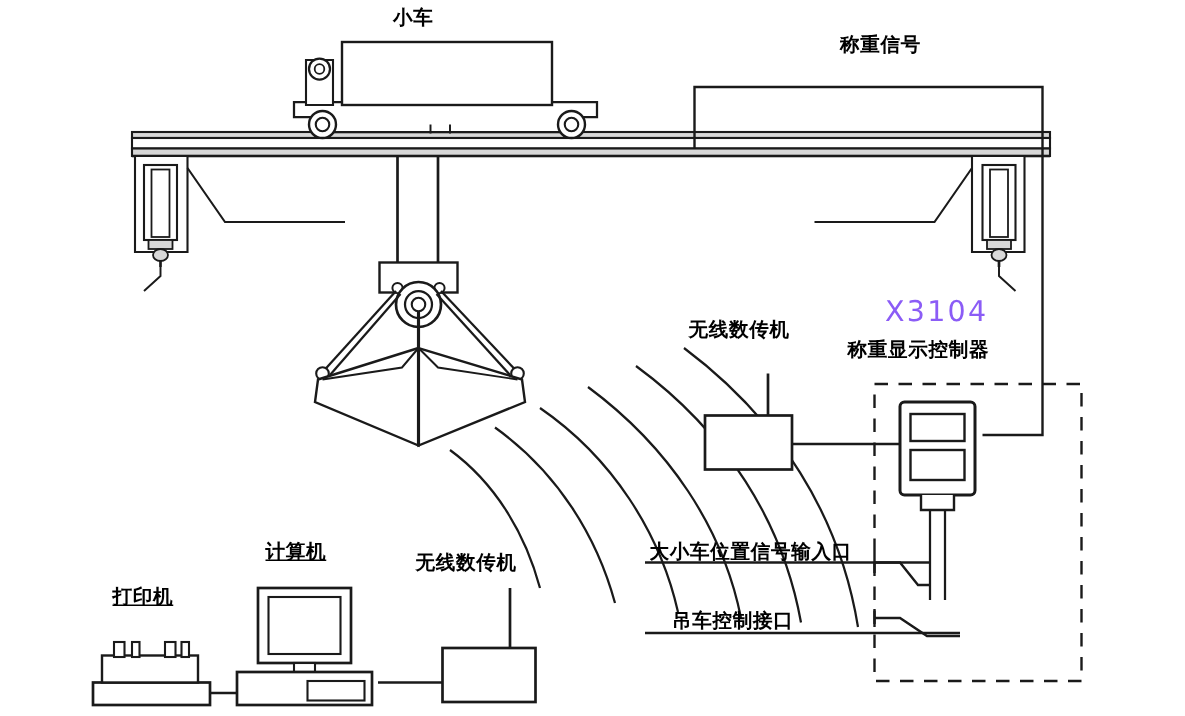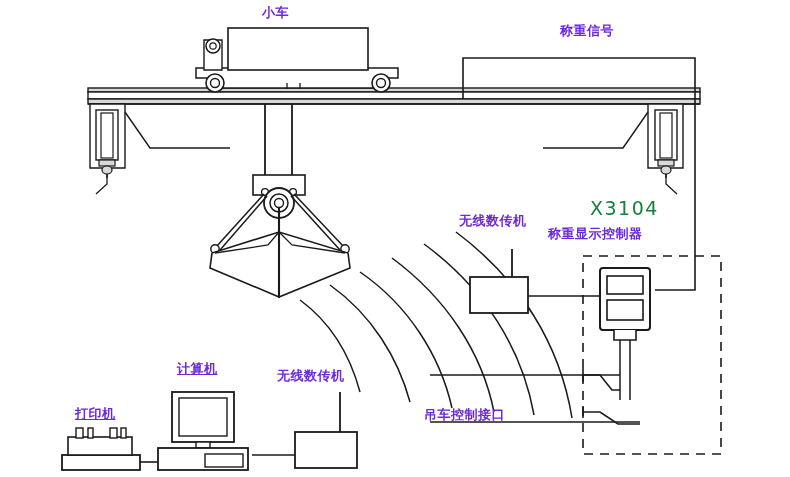--- a/index.html
+++ b/index.html
@@ -23,30 +23,30 @@
     top: 0;
     width: 790px;
     height: 477px;
     display: block;
   }
   .lbl {
     position: absolute;
     font-family: "DejaVu Sans", "Liberation Sans", sans-serif;
     font-size: 13px;
     font-weight: 700;
-    color: #6d28d9;
+    color: #000000;
     white-space: nowrap;
     letter-spacing: 0.5px;
     line-height: 1.1;
   }
   .lbl-model {
     font-size: 19px;
     font-weight: 400;
     letter-spacing: 1.5px;
-    color: #15803d;
+    color: #8b5cf6;
   }
   .lbl-ctrl {
     font-size: 13px;
     font-weight: 700;
     letter-spacing: 0.5px;
   }
 </style>
 </head>
 <body>
 
@@ -236,26 +236,27 @@
     </g>
 
   </svg>
 
   <div class="lbl" style="left:262px; top:6px;">小车</div>
 
   <div class="lbl" style="left:560px; top:24px;">称重信号</div>
 
   <div class="lbl lbl-model" style="left:590px; top:198px;">X3104</div>
 
-  <div class="lbl lbl-ctrl" style="left:548px; top:227px;text-align:right;">称重显示控制器</div>
+  <div class="lbl lbl-ctrl" style="left:565px; top:227px;text-align:right;">称重显示控制器</div>
 
   <div class="lbl" style="left:459px; top:214px;">无线数传机</div>
 
   <div class="lbl" style="left:277px; top:369px;">无线数传机</div>
 
   <div class="lbl" style="left:177px; top:362px;text-decoration:underline;">计算机</div>
 
-  <div class="lbl" style="left:75px; top:407px;text-decoration:underline;">打印机</div>
-
-
-  <div class="lbl" style="left:424px; top:408px;">吊车控制接口</div>
+  <div class="lbl" style="left:75px; top:392px;text-decoration:underline;">打印机</div>
+
+  <div class="lbl" style="left:433px; top:362px;">大小车位置信号输入口</div>
+
+  <div class="lbl" style="left:448px; top:408px;">吊车控制接口</div>
 
 </div>
 
 </body></html>

